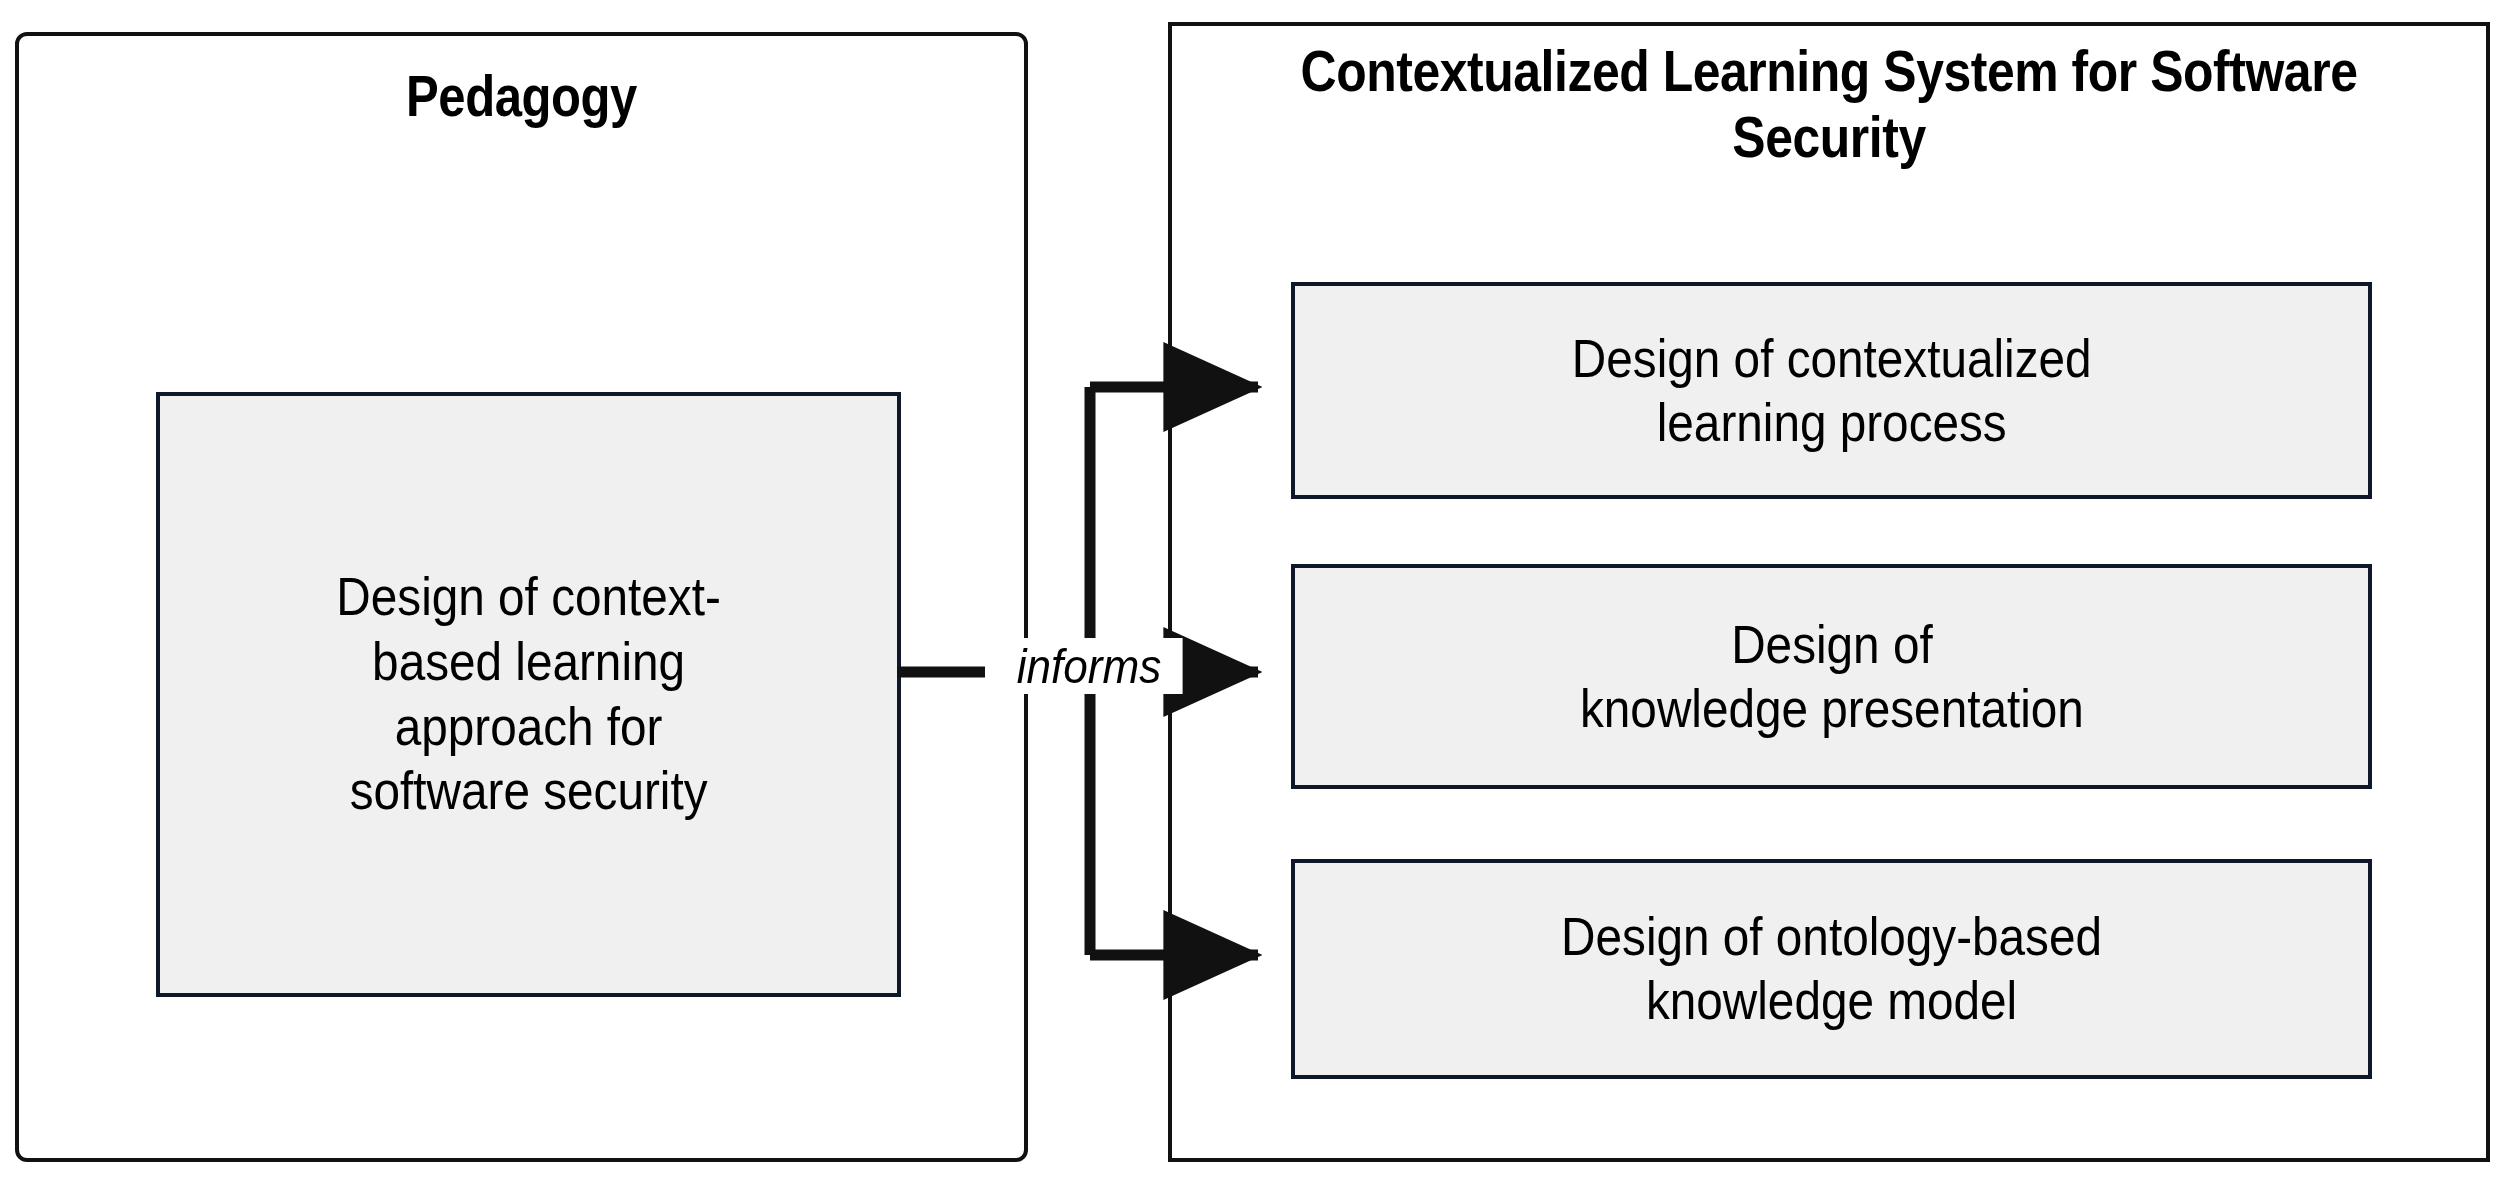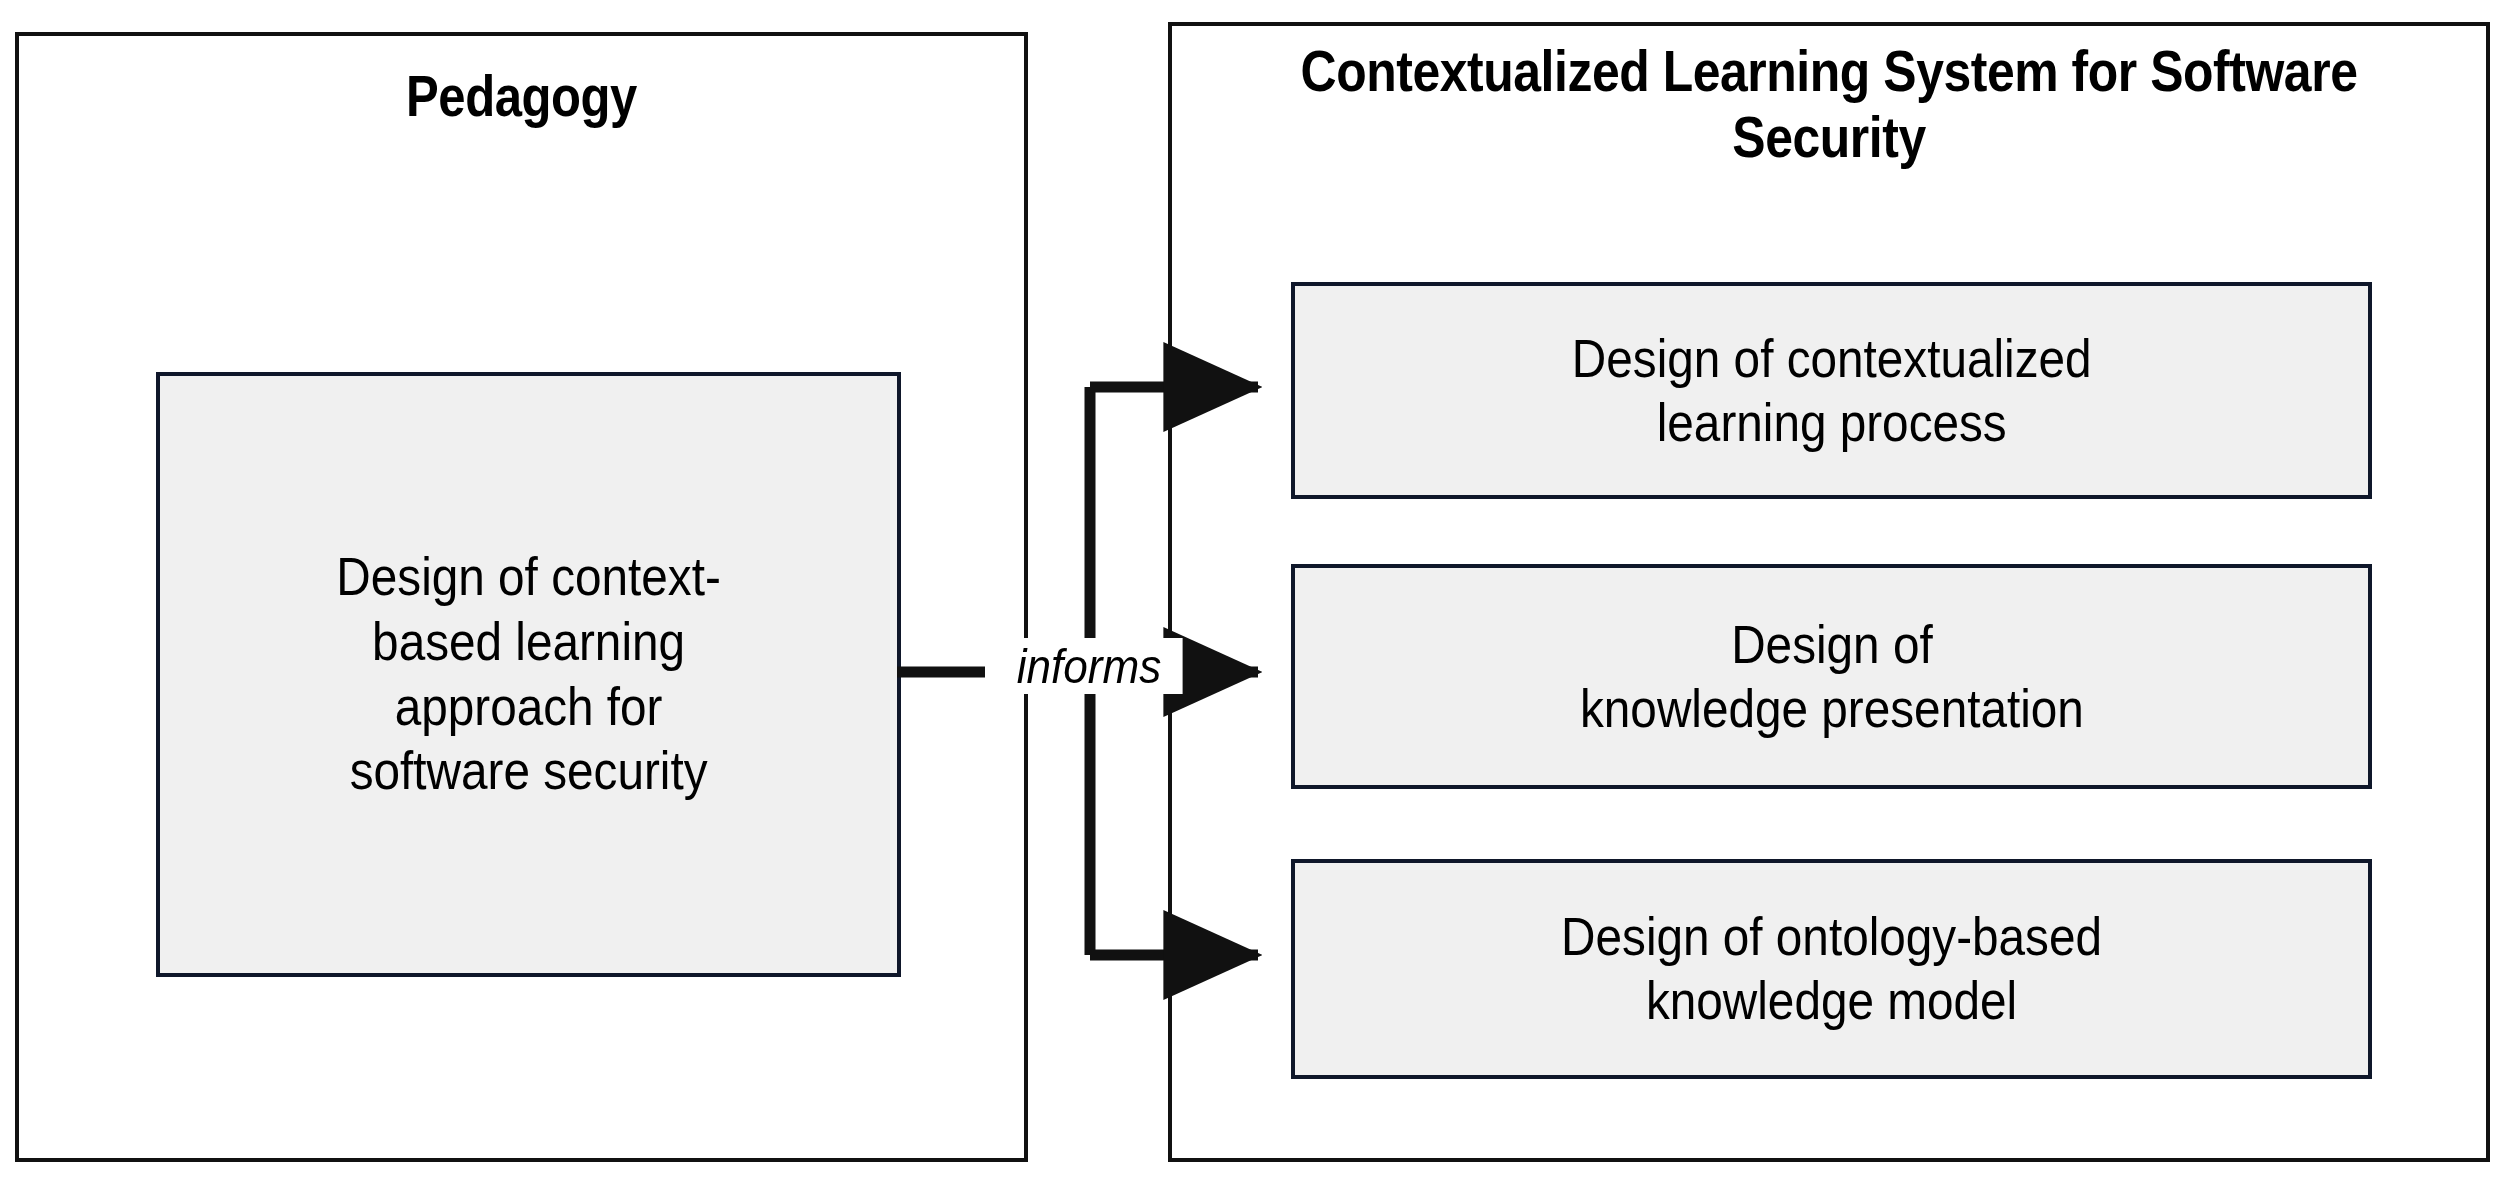--- a/index.html
+++ b/index.html
@@ -1,36 +1,36 @@
 <!DOCTYPE html>
 <html><head>
 <meta charset="utf-8">
 <style>
   html,body{margin:0;padding:0;background:#ffffff;}
   body{width:2508px;height:1184px;position:relative;overflow:hidden;
        font-family:"Liberation Sans","DejaVu Sans",sans-serif;color:#000;}
 
   .panel{position:absolute;background:#ffffff;border:4px solid #111111;box-sizing:border-box;}
 
-  #panel-pedagogy{left:15px;top:32px;width:1013px;height:1130px;}
+  #panel-pedagogy{left:15px;top:32px;width:1013px;height:1130px;border-radius:12px;}
   #panel-cls{left:1168px;top:22px;width:1322px;height:1140px;}
 
   .panel-title{position:absolute;left:0;right:0;text-align:center;
                font-weight:bold;line-height:1.13;letter-spacing:-0.5px;
                transform:scaleX(0.86);transform-origin:center top;}
   #title-pedagogy{top:28px;font-size:57px;}
   #title-cls{top:12px;font-size:58px;}
 
   .node{position:absolute;background:#f0f0f0;border:4px solid #0f172a;
         box-sizing:border-box;display:flex;align-items:center;justify-content:center;
         text-align:center;line-height:1.2;font-size:53px;}
   .node .node-label{display:block;transform:scaleX(0.9);transform-origin:center center;
                     white-space:pre-line;}
 
-  #node-context-approach{left:137px;top:336px;width:745px;height:605px;}
+  #node-context-approach{left:137px;top:356px;width:745px;height:605px;}
   #node-context-approach .node-label{font-size:53px;line-height:1.22;}
 
   #node-learning-process{left:119px;top:256px;width:1081px;height:217px;}
   #node-knowledge-presentation{left:119px;top:538px;width:1081px;height:225px;}
   #node-knowledge-model{left:119px;top:833px;width:1081px;height:220px;}
 
   #connector-svg{position:absolute;left:0;top:0;width:2508px;height:1184px;
                  pointer-events:none;}
 
   #informs-label{position:absolute;left:985px;top:638px;width:200px;

